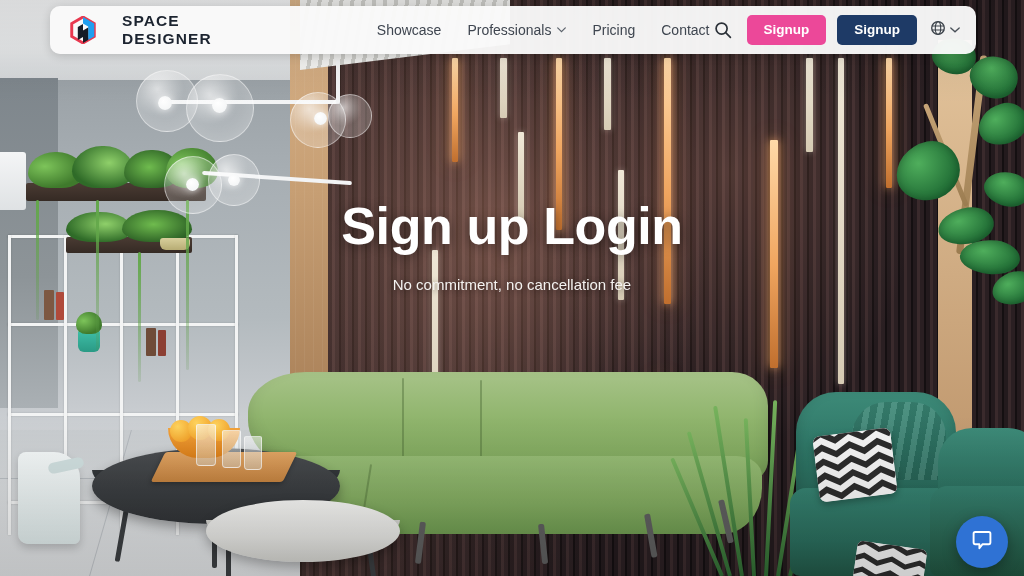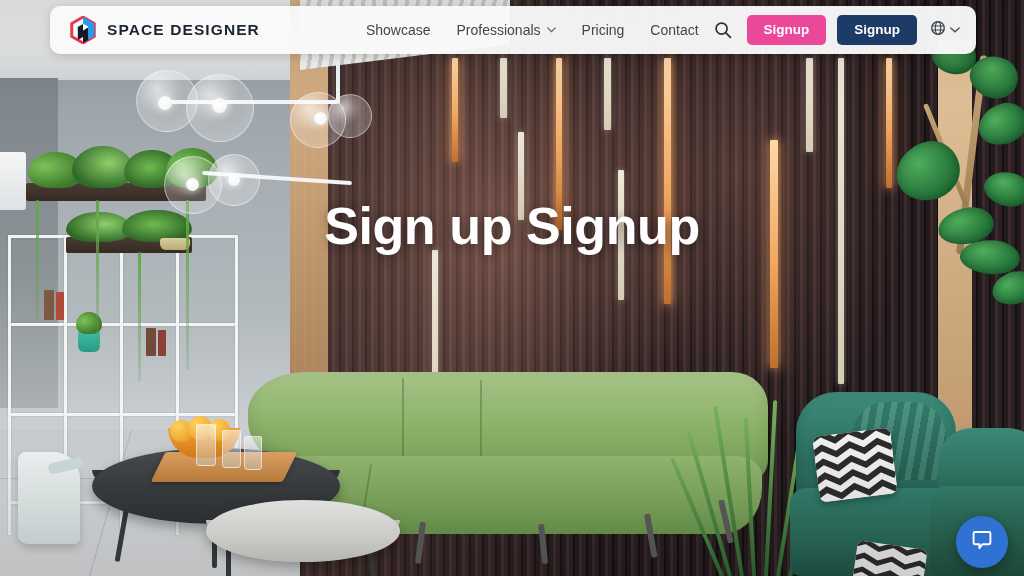--- a/index.html
+++ b/index.html
@@ -285,21 +285,21 @@
 
   
   .navbar {
     position:absolute; left:50px; top:6px; width:926px; height:48px;
     background:rgba(250,250,250,.96);
     border-radius:10px;
     display:flex; align-items:center;
     box-shadow:0 2px 10px rgba(0,0,0,.16);
     z-index:30;
   }
-  .brand { display:flex; align-items:center; gap:11px; padding-left:20px; cursor:pointer; }
+  .brand { display:flex; align-items:center; gap:26px; padding-left:20px; cursor:pointer; }
   .brand-mark { width:26px; height:28px; display:block; }
   .brand-text {
     font-size:15.5px; font-weight:700; letter-spacing:1.1px; color:#1c2430;
   }
   .nav-links { display:flex; align-items:center; gap:26px; margin-left:106px; }
   .nav-link {
     font-size:14px; color:#3f4650; cursor:pointer; white-space:nowrap;
     display:flex; align-items:center; gap:6px;
   }
   .chev { display:block; }
@@ -582,21 +582,22 @@
           <svg class="chev" width="10" height="6" viewBox="0 0 10 6" aria-hidden="true">
             <path d="M0.8 0.9 L5 4.8 L9.2 0.9" fill="none" stroke="#4a5159" stroke-width="1.3" stroke-linecap="round"></path>
           </svg>
         </span>
       </div>
     </div>
   </div>
 
   <div class="hero">
     <div class="hero-inner">
-      <div class="hero-title">Sign up Signup</div>
+      <div class="hero-title">Sign up Login</div>
+      <div class="hero-sub">No commitment, no cancellation fee</div>
     </div>
   </div>
 
   <div class="chat-fab">
     <span>
       <svg width="24" height="24" viewBox="0 0 24 24" aria-hidden="true">
         <path d="M5.2 4 H18.8 A1.6 1.6 0 0 1 20.4 5.6 V14.6 A1.6 1.6 0 0 1 18.8 16.2 H12.6 L9.4 20.2 V16.2 H5.2 A1.6 1.6 0 0 1 3.6 14.6 V5.6 A1.6 1.6 0 0 1 5.2 4 Z" fill="none" stroke="#ffffff" stroke-width="1.9" stroke-linejoin="round"></path>
       </svg>
     </span>
   </div>

